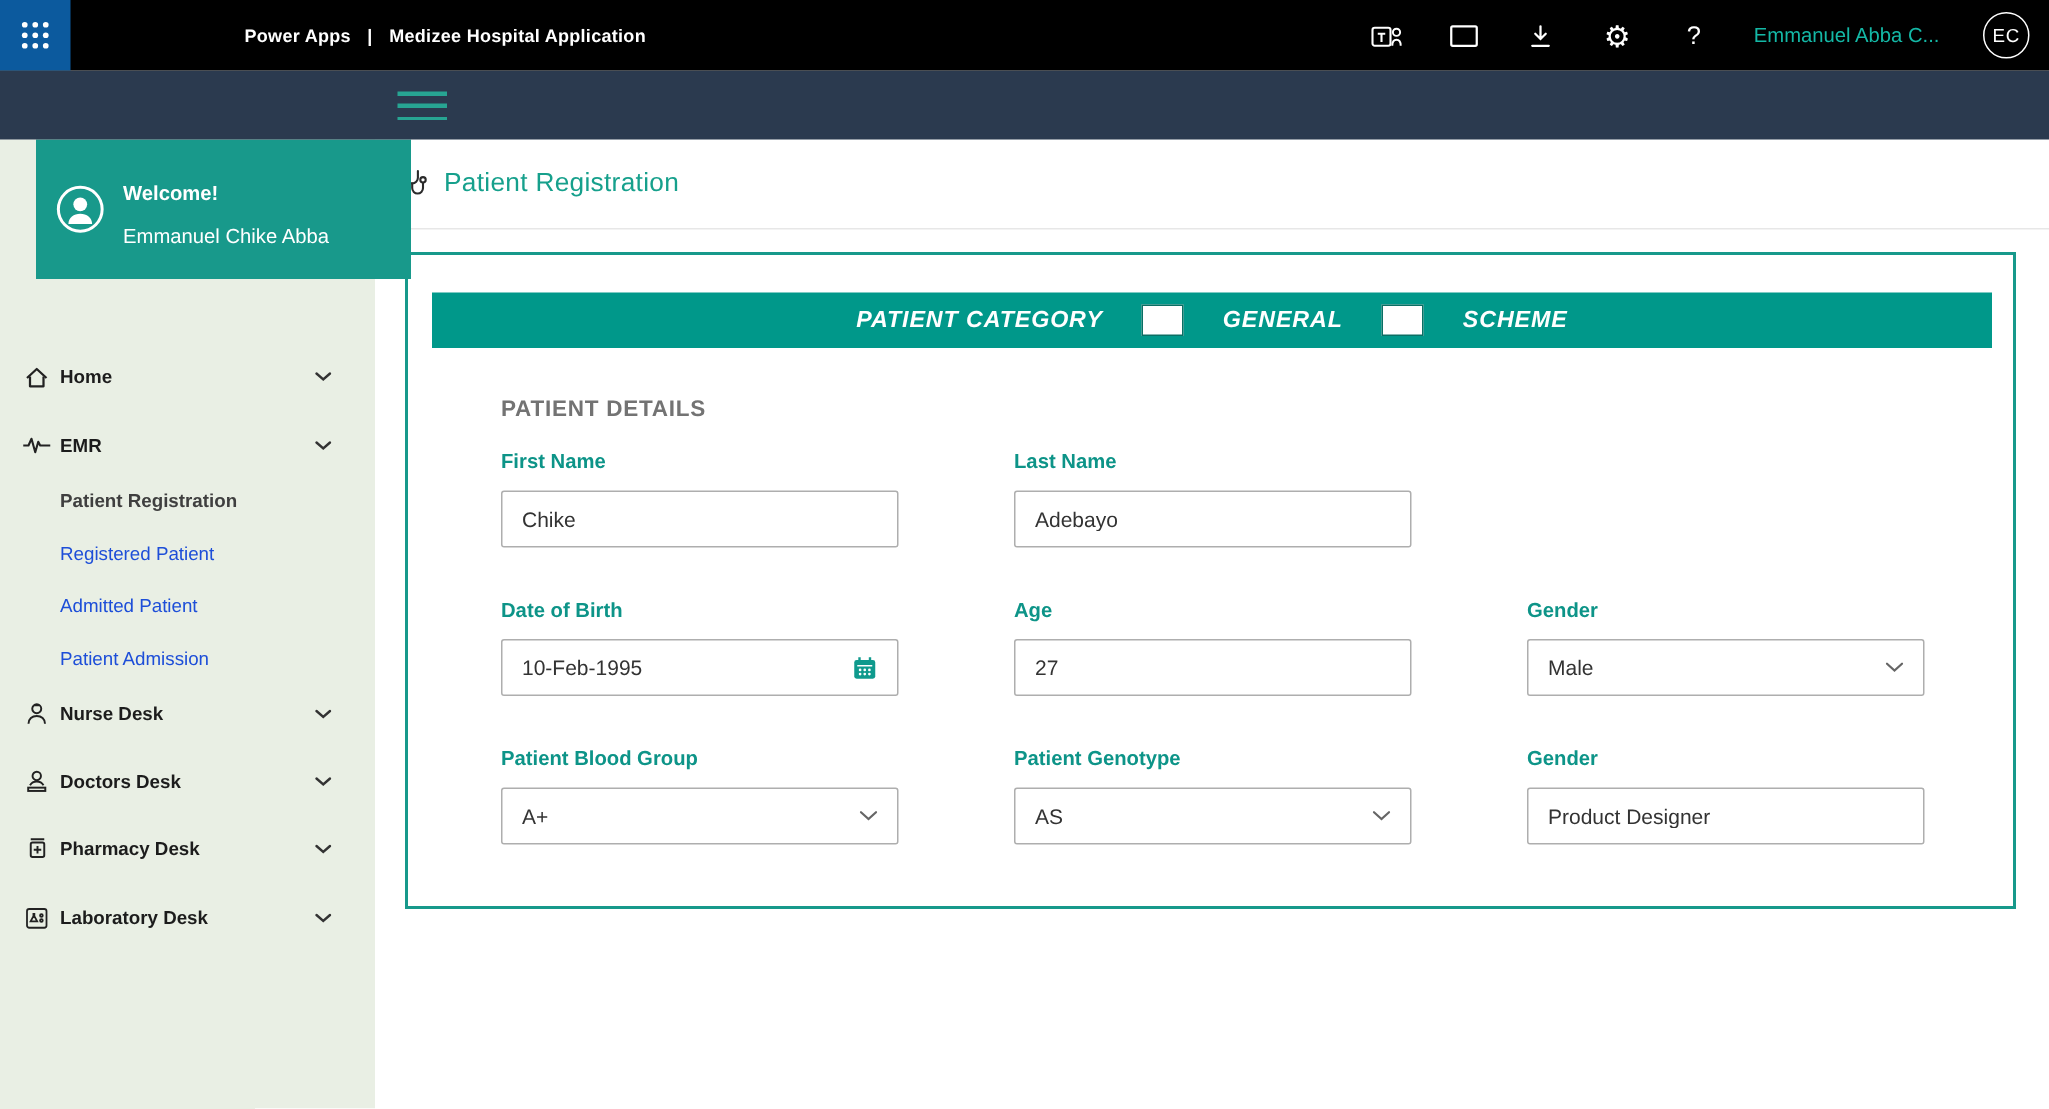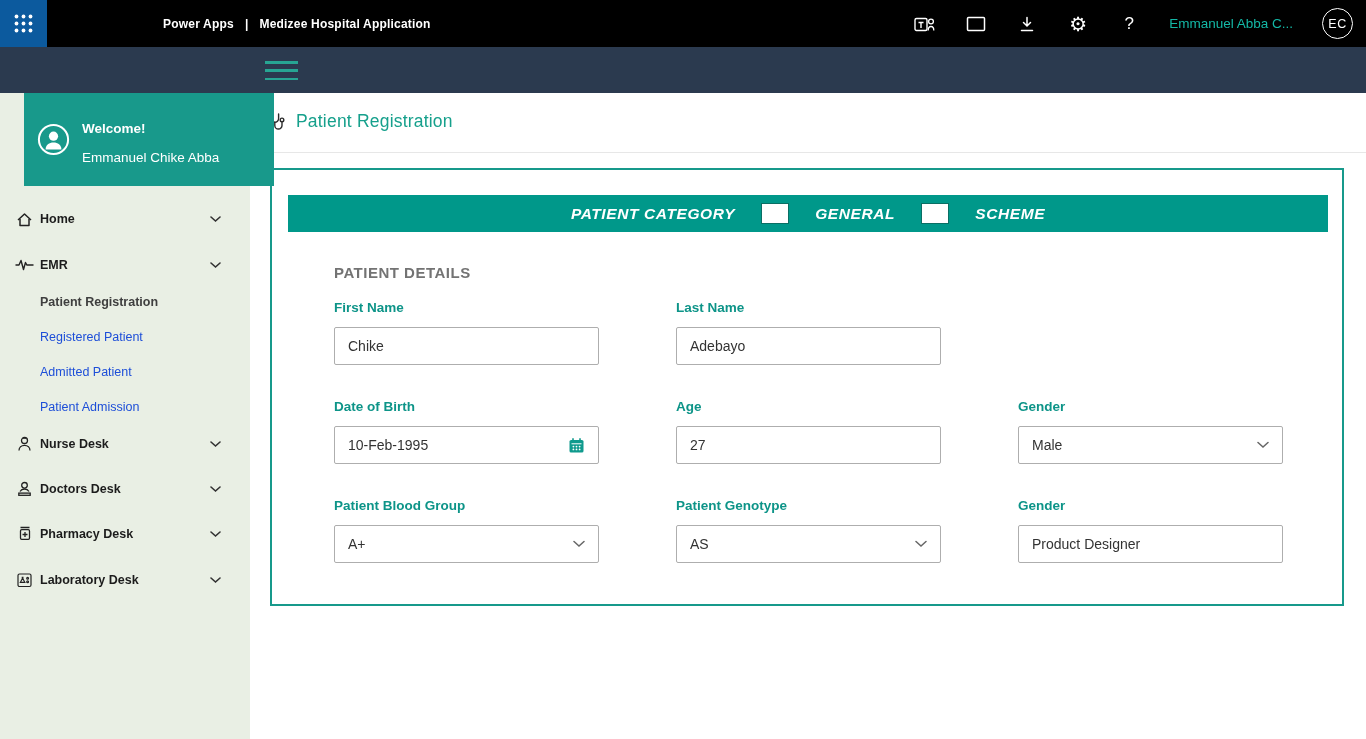--- a/index.html
+++ b/index.html
@@ -26,21 +26,21 @@
   .hamburger span { display:block; height:2.5px; background:#27a593; }
 
   
   .sidebar { position:absolute; left:0; top:93px; width:250px; height:646px; background:#e9efe4; z-index:4; }
   .welcome { position:absolute; top:0; left:0; width:250px; height:93px; background:#18998b; color:#ffffff;margin-left:24px; }
   .welcome-avatar { position:absolute; left:13px; top:30px; }
   .welcome-greeting { position:absolute; left:58px; top:28px; font-size:13.5px; font-weight:700; }
   .welcome-user { position:absolute; left:58px; top:57px; font-size:13.5px; font-weight:500; }
 
   .menu { position:absolute; top:93px; left:0; right:0; bottom:0; }
-  .m-row { position:absolute; left:0; width:250px; height:26px; cursor:pointer; }
+  .m-row { position:absolute; left:0; width:250px; height:26px; cursor:pointer;margin-top:32px; }
   .m-icon { position:absolute; left:15px; top:50%; transform:translateY(-50%); width:19px; height:19px; display:flex; align-items:center; justify-content:center; }
   .m-label { position:absolute; left:40px; top:50%; transform:translateY(-50%); font-size:12.5px; font-weight:700; color:#1c1c1c; white-space:nowrap; }
   .m-chev { position:absolute; left:210px; top:50%; transform:translateY(-50%); display:flex; }
   .m-child .m-label { font-weight:400; color:#1d4ed8; }
   .m-child.active .m-label { font-weight:700; color:#3f3f3f; }
 
   .r-home{top:20px} .r-emr{top:66px} .r-preg{top:103px} .r-rpat{top:138px}
   .r-apat{top:173px} .r-padm{top:208px} .r-nurse{top:245px} .r-doc{top:290px}
   .r-pharm{top:335px} .r-lab{top:381px}
 

